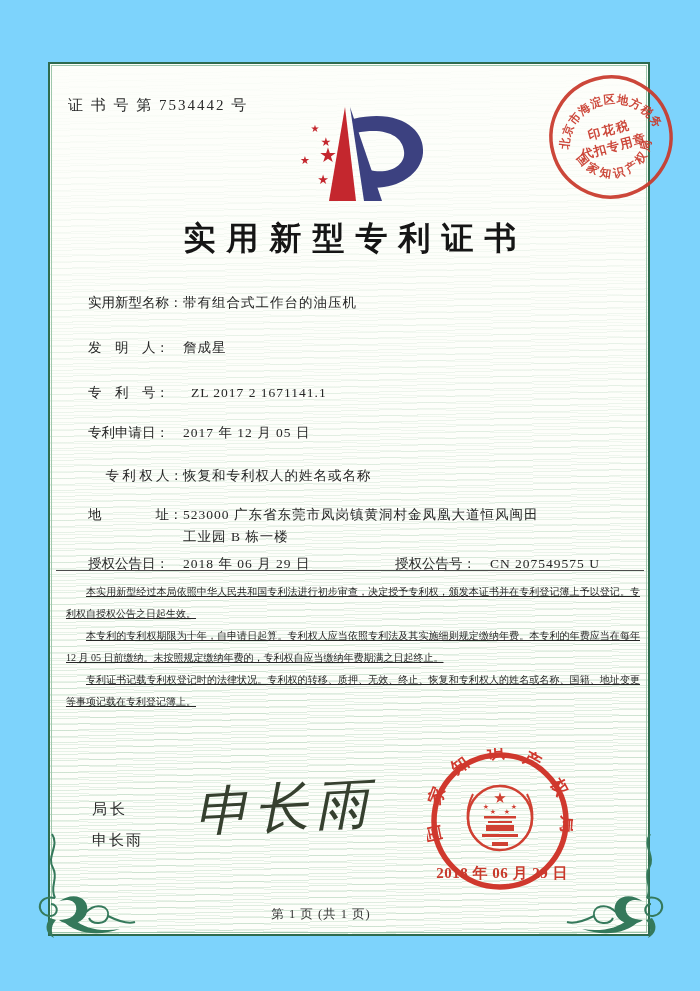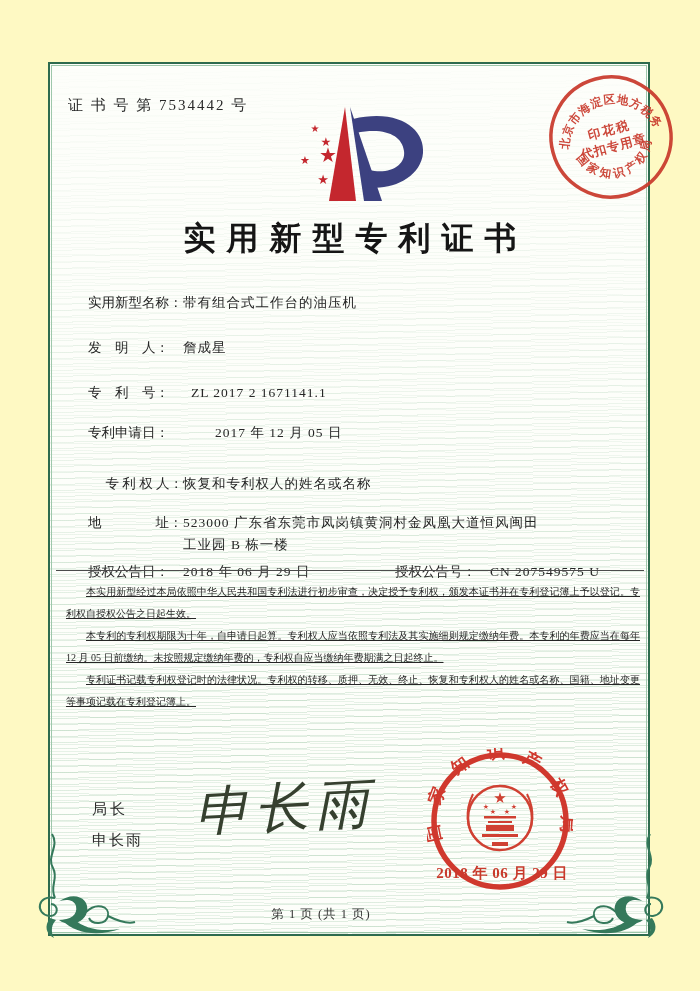--- a/index.html
+++ b/index.html
@@ -1,37 +1,37 @@
 <!DOCTYPE html>
 <html><head>
 <meta charset="utf-8">
 <style>
   html,body{margin:0;padding:0;background:#ffffff;}
-  .page{position:relative;width:700px;height:991px;background:#fef9c3;overflow:hidden;
+  .page{position:relative;width:700px;height:991px;background:#7dd3fc;overflow:hidden;
         font-family:"Liberation Serif","DejaVu Serif",serif;color:#222222;}
   
   .frame{position:absolute;left:48px;top:62px;width:602px;height:874px;box-sizing:border-box;
          border:2px solid #2e6b4e;background:#fdfefa;z-index:1;}
   .frame .inner-line{position:absolute;inset:1px;border:1px solid #9ec7ab;}
   
   .frame .pattern{position:absolute;inset:0;
     background:
       linear-gradient(180deg, rgba(253,254,250,0.95) 0%, rgba(253,254,250,0.45) 40%, rgba(253,254,250,0.05) 72%),
       repeating-linear-gradient(178.5deg, rgba(124,180,138,0.25) 0px, rgba(124,180,138,0.25) 1px, rgba(0,0,0,0) 1px, rgba(0,0,0,0) 6px),
       repeating-linear-gradient(181.3deg, rgba(124,180,138,0.18) 0px, rgba(124,180,138,0.18) 1px, rgba(0,0,0,0) 1px, rgba(0,0,0,0) 7px);}
   .certno{position:absolute;left:68px;top:96px;font-size:15px;letter-spacing:2px;z-index:3;color:#2a2a2a;}
   .logo{position:absolute;left:272px;top:100px;z-index:3;}
   .title{position:absolute;left:0;width:700px;top:209px;text-align:center;font-size:32px;
          letter-spacing:11px;text-indent:11px;font-weight:600;color:#151515;z-index:3;margin-top:8px;}
   .fields{position:absolute;left:88px;top:293px;width:524px;z-index:3;font-size:13.5px;line-height:19px;color:#262626;}
   .frow{display:flex;align-items:flex-start;}
   .flabel{flex:0 0 95px;white-space:nowrap;}
   .fvalue{letter-spacing:1px;}
   .mb1{margin-bottom:26px;} .mb2{margin-bottom:26px;align-items:flex-end;} .mb3{margin-bottom:21px;gap:8px;}
-  .mb4{margin-bottom:32px;gap:32px;} .mb5{margin-bottom:19px;text-align:right;} .addr{line-height:22px;margin-bottom:6px;}
+  .mb4{margin-bottom:24px;} .mb5{margin-bottom:19px;text-align:right;} .addr{line-height:22px;margin-bottom:6px;}
   .frow7{display:flex;width:512px;justify-content:space-between;}
   .fpair{display:flex;}
   .sep{position:absolute;left:56px;top:570px;width:588px;height:1px;background:#4c4c4c;z-index:3;}
   .bodytext{position:absolute;left:66px;top:581px;width:574px;z-index:3;font-size:10px;
             line-height:22px;text-align:justify;color:#262626;text-decoration:underline;}
   .bodytext p{margin:0;text-indent:2em;}
   .signoff-title{position:absolute;left:92px;top:800px;font-size:15px;letter-spacing:3px;z-index:3;color:#2a2a2a;}
   .signoff-name{position:absolute;left:92px;top:831px;font-size:15px;letter-spacing:2px;z-index:3;color:#2a2a2a;}
   .signature{position:absolute;left:180px;top:756px;z-index:4;}
   .footer{position:absolute;left:48px;width:546px;top:906px;text-align:center;font-size:12.5px;

